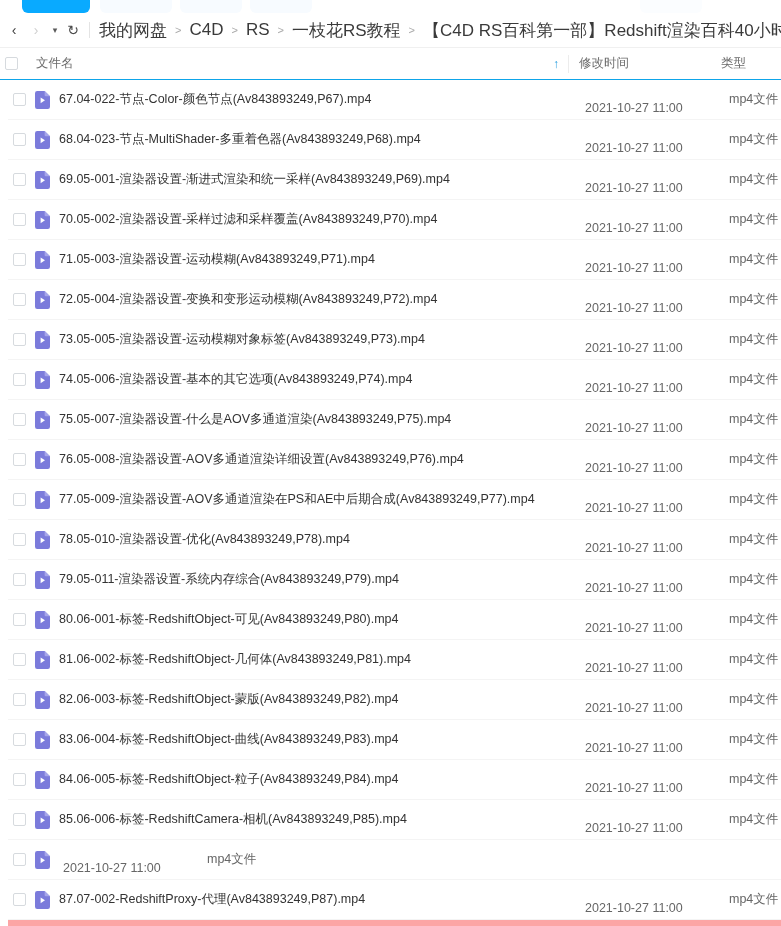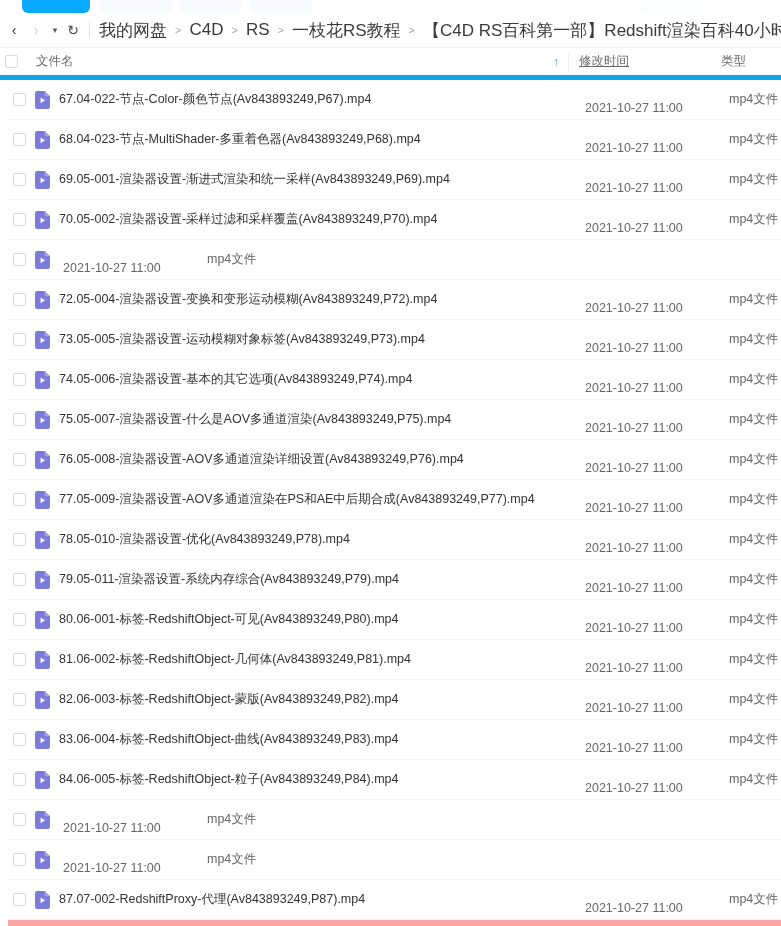--- a/index.html
+++ b/index.html
@@ -100,21 +100,21 @@
 
   
   .col-head {
     position: absolute;
     top: 48px; left: 0;
     width: 781px;
     height: 32px;
     display: flex;
     align-items: center;
     background: #ffffff;
-    border-bottom: 5px solid #0ea5e9;
+    border-bottom: 1px solid #0ea5e9;
   }
   .chk {
     width: 13px;
     height: 13px;
     border: 1px solid #d6dade;
     border-radius: 2px;
     background: #fff;
     flex: none;
     margin-left: 5px;
     cursor: pointer;
@@ -141,21 +141,20 @@
     flex: none;
     margin-left: 5px;
   }
   .col-time {
     width: 152px;
     padding-left: 10px;
     font-size: 12.5px;
     color: #6b6b6b;
     flex: none;
     cursor: pointer;
-    text-decoration: underline;
   }
   .col-type {
     width: 60px;
     font-size: 12.5px;
     color: #6b6b6b;
     flex: none;
     cursor: pointer;
   }
 
   
@@ -304,20 +303,21 @@
       </div>
       <div class="row">
         <div class="chk"></div>
         <span class="ficon">
           <svg width="15" height="18" viewBox="0 0 15 18">
             <path d="M0 2.2A2.2 2.2 0 0 1 2.2 0H9.6L15 5.2V15.8A2.2 2.2 0 0 1 12.8 18H2.2A2.2 2.2 0 0 1 0 15.8Z" fill="#7b7bdb"></path>
             <path d="M9.6 0L15 5.2H10.8A1.2 1.2 0 0 1 9.6 4Z" fill="#a5a5ea"></path>
             <path d="M5.6 6.4L10 9.3L5.6 12.2Z" fill="#ffffff"></path>
           </svg>
         </span>
+        <div class="fname">71.05-003-渲染器设置-运动模糊(Av843893249,P71).mp4</div>
         <div class="ftime">2021-10-27 11:00</div>
         <div class="ftype">mp4文件</div>
       </div>
       <div class="row">
         <div class="chk"></div>
         <span class="ficon">
           <svg width="15" height="18" viewBox="0 0 15 18">
             <path d="M0 2.2A2.2 2.2 0 0 1 2.2 0H9.6L15 5.2V15.8A2.2 2.2 0 0 1 12.8 18H2.2A2.2 2.2 0 0 1 0 15.8Z" fill="#7b7bdb"></path>
             <path d="M9.6 0L15 5.2H10.8A1.2 1.2 0 0 1 9.6 4Z" fill="#a5a5ea"></path>
             <path d="M5.6 6.4L10 9.3L5.6 12.2Z" fill="#ffffff"></path>
@@ -485,20 +485,21 @@
       </div>
       <div class="row">
         <div class="chk"></div>
         <span class="ficon">
           <svg width="15" height="18" viewBox="0 0 15 18">
             <path d="M0 2.2A2.2 2.2 0 0 1 2.2 0H9.6L15 5.2V15.8A2.2 2.2 0 0 1 12.8 18H2.2A2.2 2.2 0 0 1 0 15.8Z" fill="#7b7bdb"></path>
             <path d="M9.6 0L15 5.2H10.8A1.2 1.2 0 0 1 9.6 4Z" fill="#a5a5ea"></path>
             <path d="M5.6 6.4L10 9.3L5.6 12.2Z" fill="#ffffff"></path>
           </svg>
         </span>
+        <div class="fname">85.06-006-标签-RedshiftCamera-相机(Av843893249,P85).mp4</div>
         <div class="ftime">2021-10-27 11:00</div>
         <div class="ftype">mp4文件</div>
       </div>
       <div class="row">
         <div class="chk"></div>
         <span class="ficon">
           <svg width="15" height="18" viewBox="0 0 15 18">
             <path d="M0 2.2A2.2 2.2 0 0 1 2.2 0H9.6L15 5.2V15.8A2.2 2.2 0 0 1 12.8 18H2.2A2.2 2.2 0 0 1 0 15.8Z" fill="#7b7bdb"></path>
             <path d="M9.6 0L15 5.2H10.8A1.2 1.2 0 0 1 9.6 4Z" fill="#a5a5ea"></path>
             <path d="M5.6 6.4L10 9.3L5.6 12.2Z" fill="#ffffff"></path>

